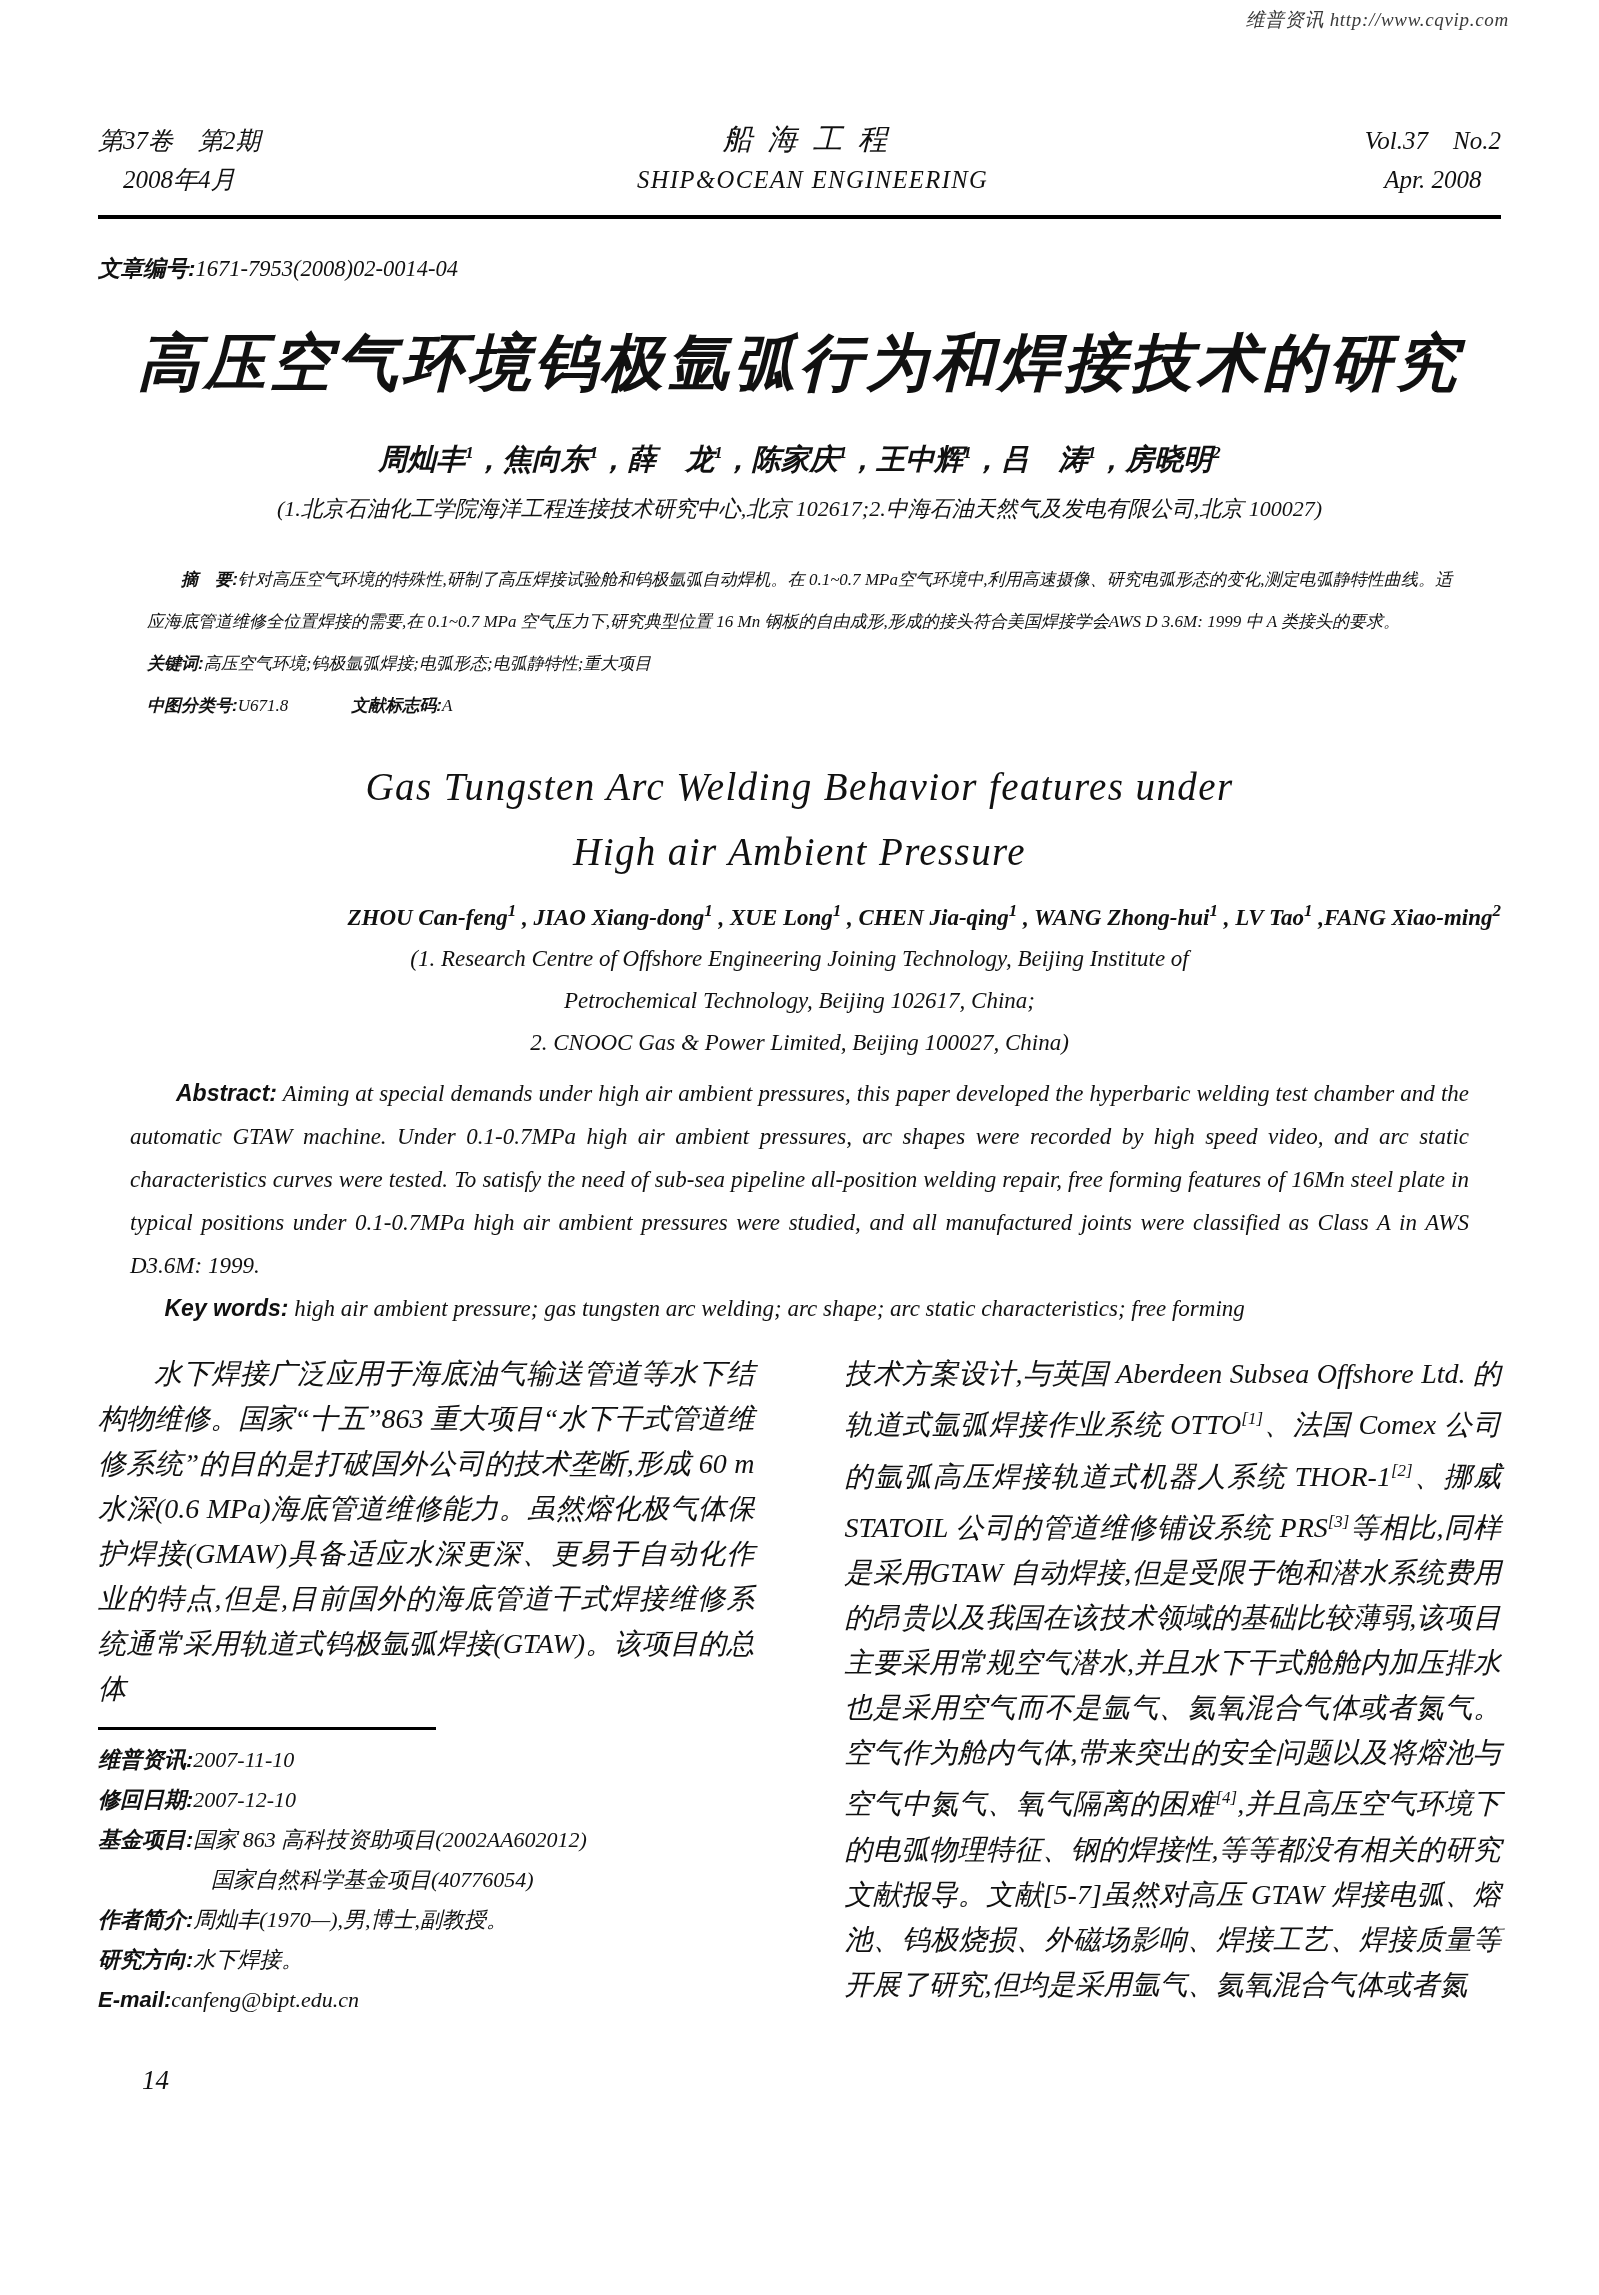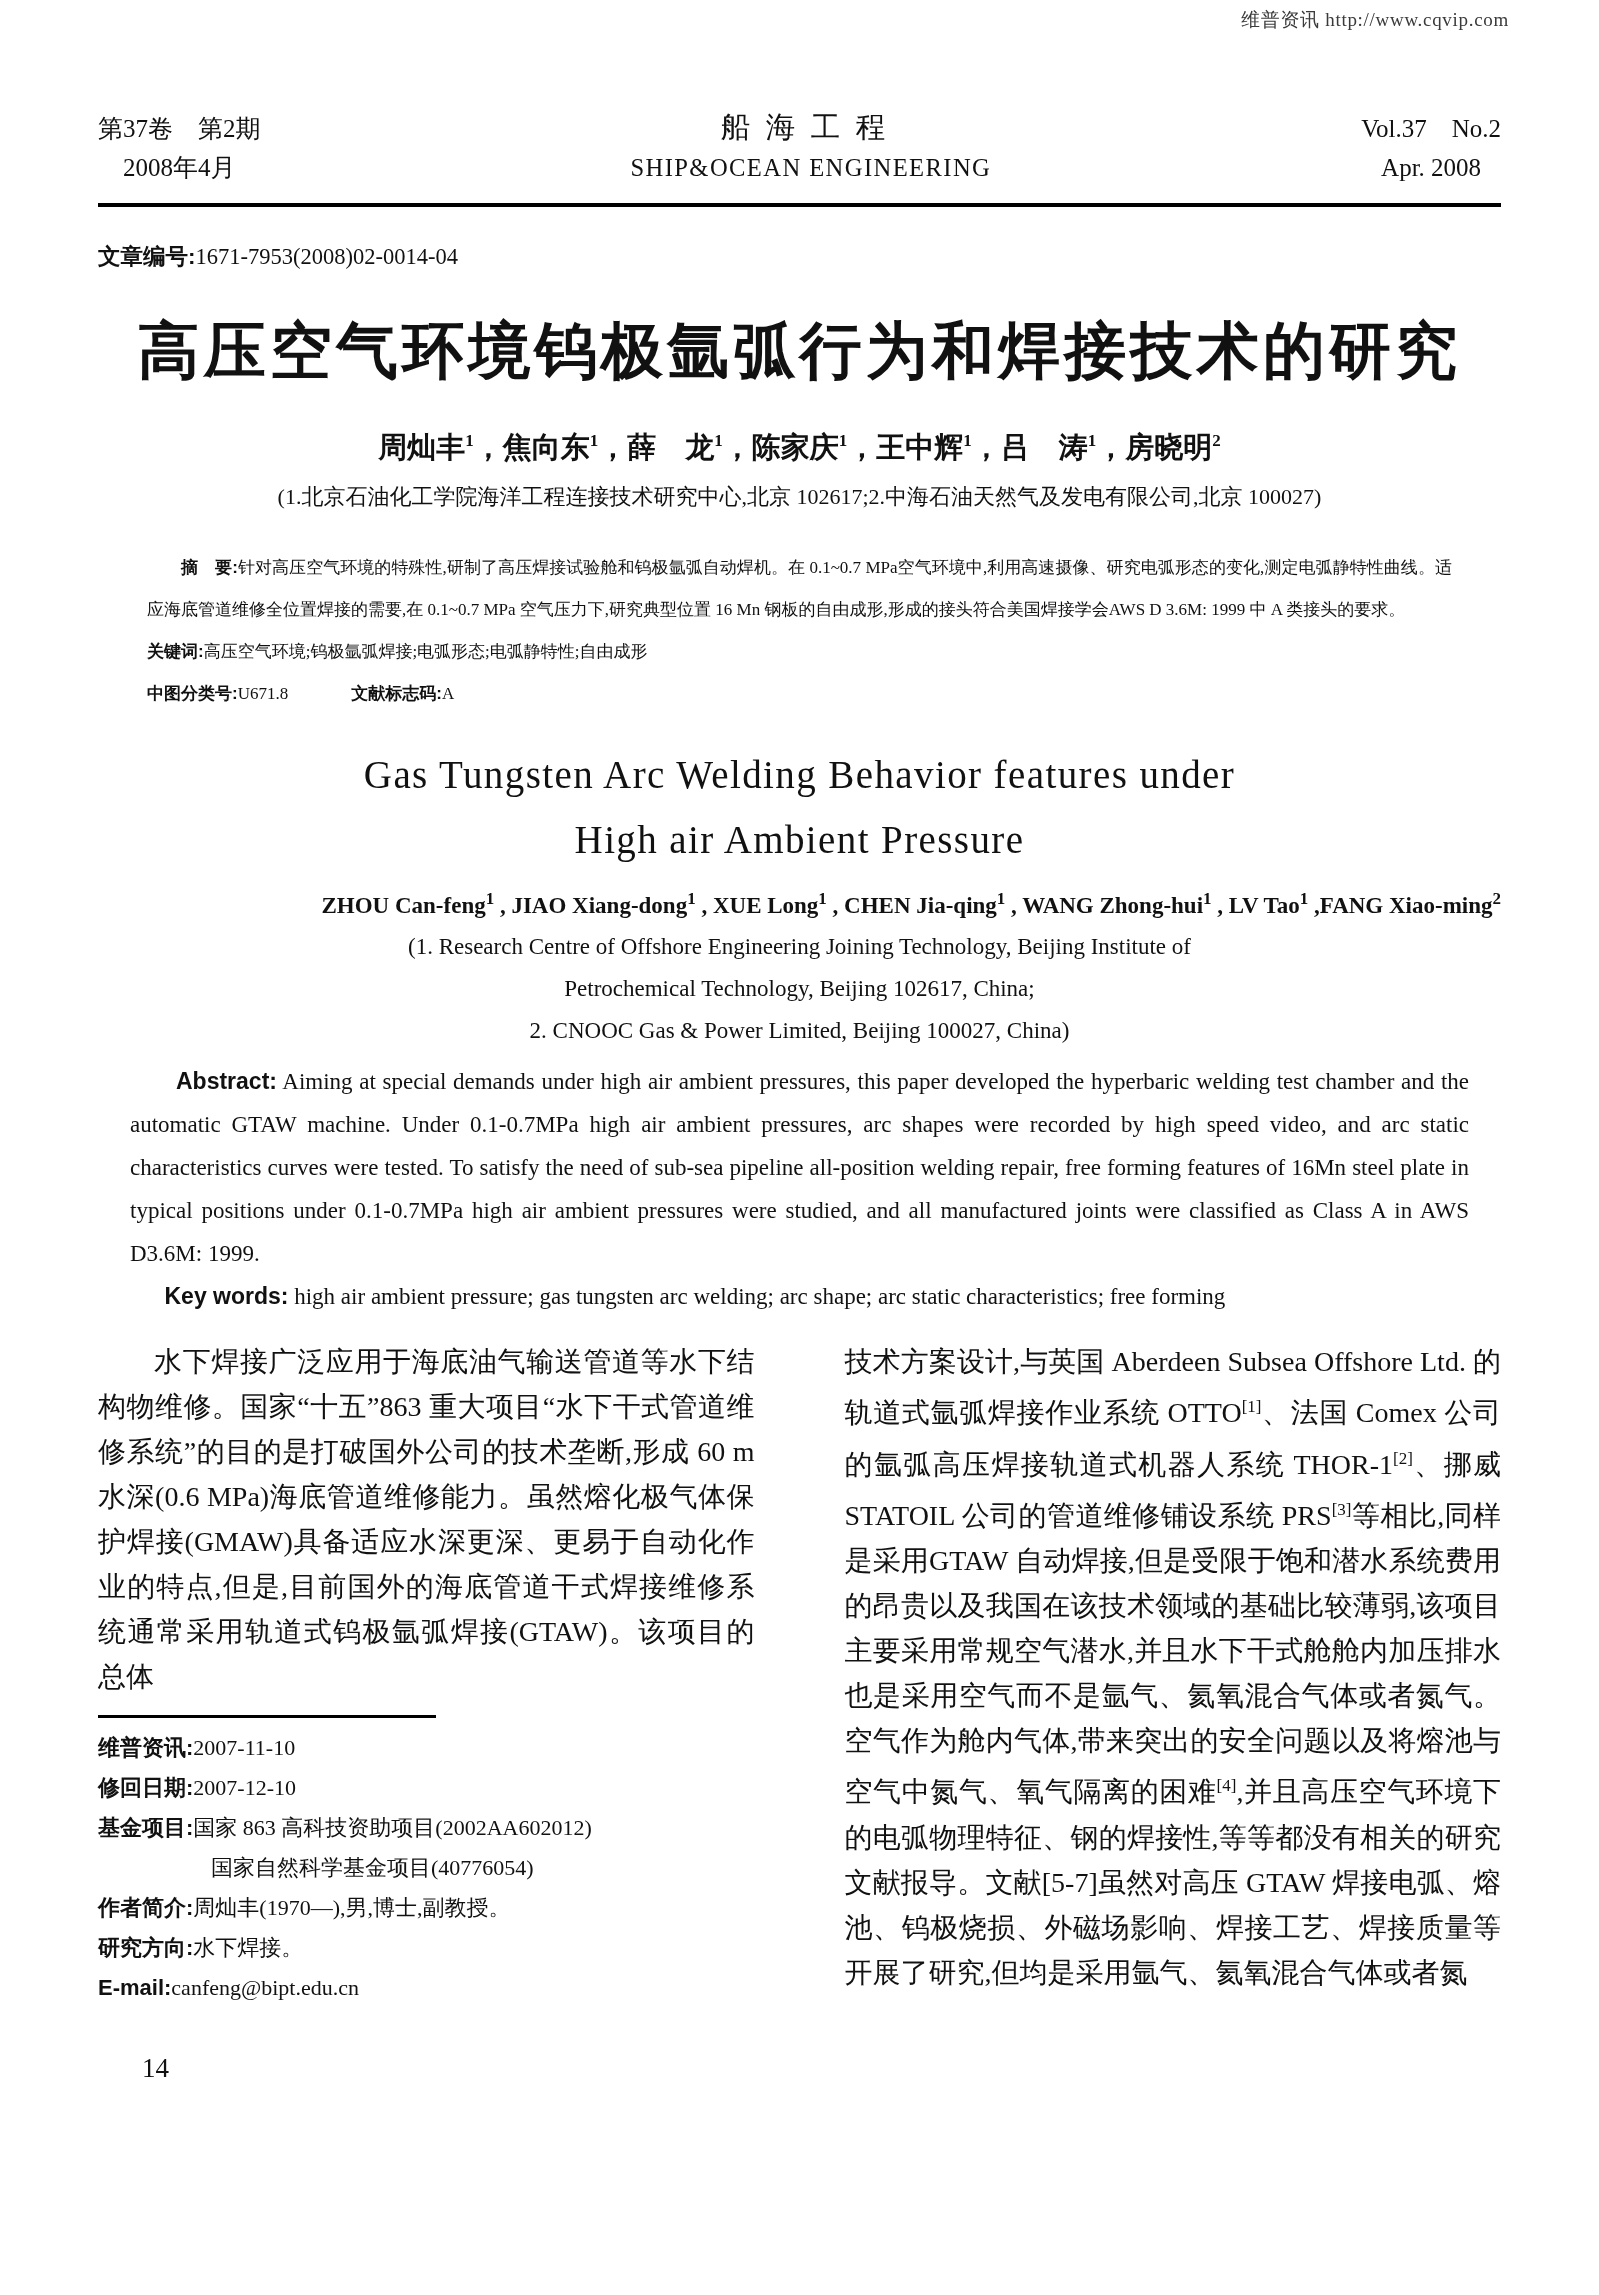--- a/index.html
+++ b/index.html
@@ -2,21 +2,21 @@
 <html style="font-size:11.3px"><head>
 <meta charset="utf-8">
 <style>
   * { margin:0; padding:0; box-sizing:border-box; }
   html,body { width:1599px; height:2295px; background:#ffffff; overflow:hidden; }
   body {
     font-family:"Liberation Serif","DejaVu Serif",serif;
     color:#111;
     position:relative;
   }
-  .page { width:1599px; height:1957px; padding:0 98px; position:relative; }
+  .page { width:1599px; height:1957px; padding:12px 98px; position:relative;font-style:italic; }
 
   .watermark {
     position:absolute; top:7px; right:90px;
     font-size:19px; color:#3a3a3a; letter-spacing:0.7px;
   }
 
   
   .journal-header {
     padding-top:107px;
     display:flex; justify-content:space-between; align-items:flex-end;
@@ -95,21 +95,21 @@
   </div>
 
   <h1 class="title-zh">高压空气环境钨极氩弧行为和焊接技术的研究</h1>
 
   <div class="authors-zh">周灿丰<sup>1</sup>，焦向东<sup>1</sup>，薛　龙<sup>1</sup>，陈家庆<sup>1</sup>，王中辉<sup>1</sup>，吕　涛<sup>1</sup>，房晓明<sup>2</sup></div>
 
   <div class="affil-zh">(1.北京石油化工学院海洋工程连接技术研究中心,北京 102617;2.中海石油天然气及发电有限公司,北京 100027)</div>
 
   <div class="abs-zone">
     <p class="abs-zh"><span class="label-hei">摘　要:</span><span>针对高压空气环境的特殊性,研制了高压焊接试验舱和钨极氩弧自动焊机。在 0.1~0.7 MPa空气环境中,利用高速摄像、研究电弧形态的变化,测定电弧静特性曲线。适应海底管道维修全位置焊接的需要,在 0.1~0.7 MPa 空气压力下,研究典型位置 16 Mn 钢板的自由成形,形成的接头符合美国焊接学会AWS D 3.6M: 1999 中 A 类接头的要求。</span></p>
-    <p class="kw-zh"><span class="label-hei">关键词:</span><span>高压空气环境;钨极氩弧焊接;电弧形态;电弧静特性;自由成形</span></p>
+    <p class="kw-zh"><span class="label-hei">关键词:</span><span>高压空气环境;钨极氩弧焊接;电弧形态;电弧静特性;重大项目</span></p>
     <p class="kw-zh clc-line"><span class="label-hei">中图分类号:</span><span>U671.8</span><span class="gap"></span><span class="label-hei">文献标志码:</span><span>A</span></p>
   </div>
 
   <div class="title-en">
     <div>Gas Tungsten Arc Welding Behavior features under</div>
     <div>High air Ambient Pressure</div>
   </div>
 
   <div class="authors-en">ZHOU Can-feng<sup>1</sup> , JIAO Xiang-dong<sup>1</sup> , XUE Long<sup>1</sup> , CHEN Jia-qing<sup>1</sup> , WANG Zhong-hui<sup>1</sup> , LV Tao<sup>1</sup> ,FANG Xiao-ming<sup>2</sup></div>
 

